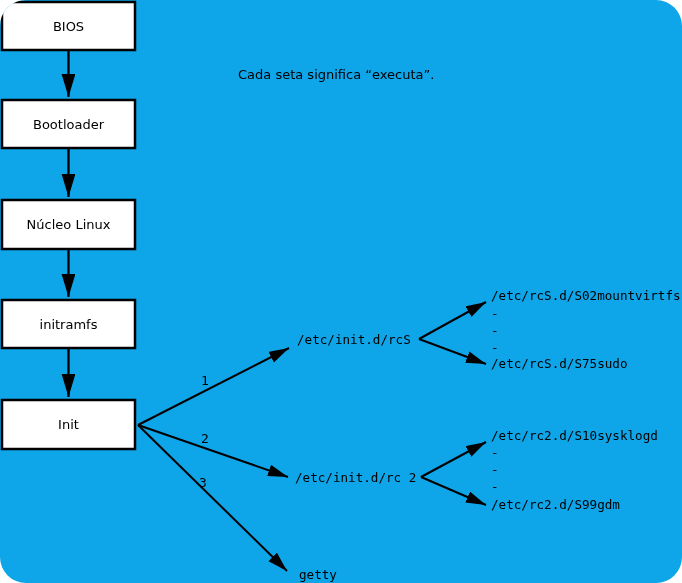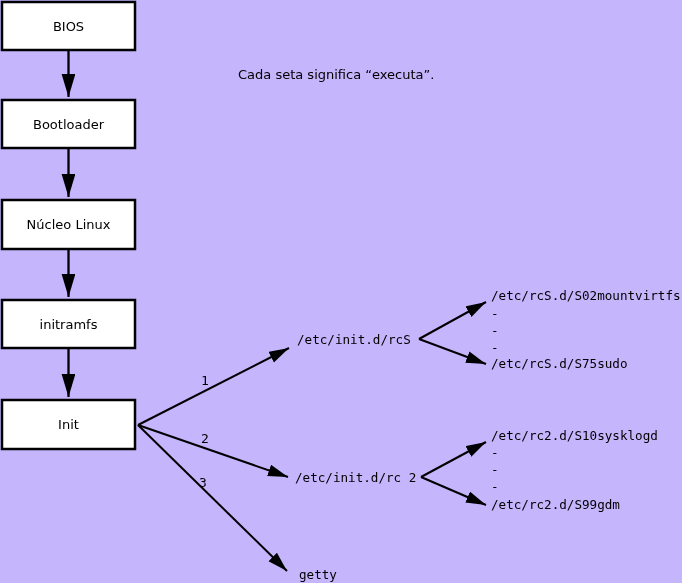--- a/index.html
+++ b/index.html
@@ -4,22 +4,23 @@
 <style>
   html, body {
     margin: 0;
     padding: 0;
     background: #ffffff;
   }
   .canvas {
     position: relative;
     width: 682px;
     height: 583px;
-    background: #c4b5fd;
+    background: #0ea5e9;
     overflow: hidden;
+    border-radius: 26px;
   }
   svg text {
     fill: #000000;
   }
   .sans {
     font-family: "DejaVu Sans", "Liberation Sans", sans-serif;
     font-size: 13px;
   }
   .mono {
     font-family: "DejaVu Sans Mono", "Liberation Mono", monospace;

